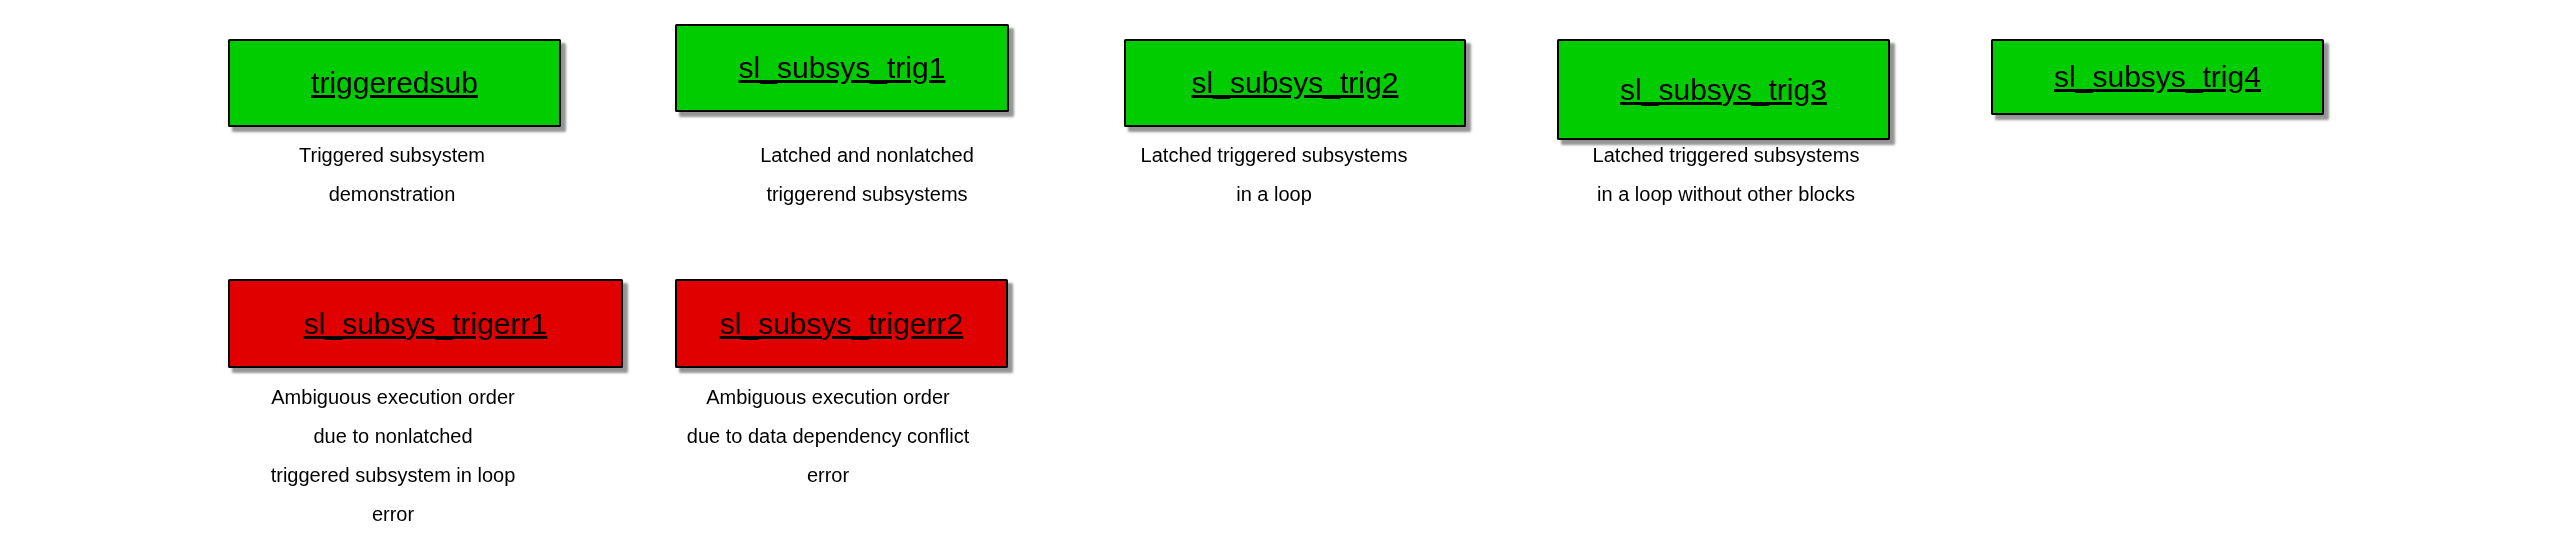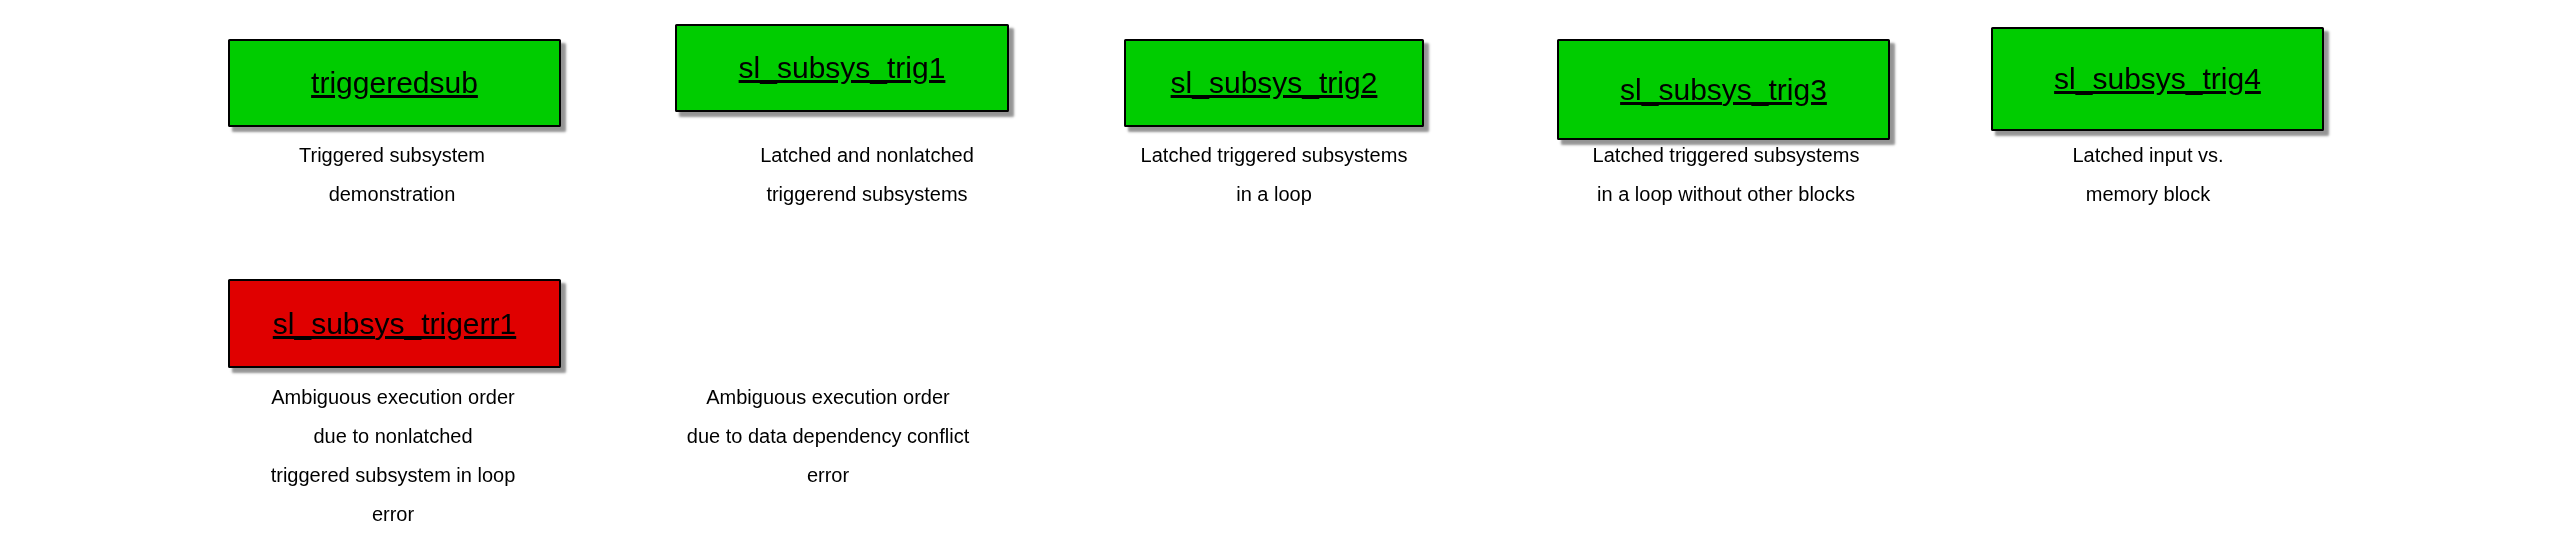--- a/index.html
+++ b/index.html
@@ -54,44 +54,45 @@
   </div>
   <div class="caption" style="left:392px; top:136px">Triggered subsystem
 demonstration</div>
 
   <div class="block ok" style="left:675px; top:24px; width:334px; height:88px">
     <span class="block-label">sl_subsys_trig1</span>
   </div>
   <div class="caption" style="left:867px; top:136px">Latched and nonlatched
 triggerend subsystems</div>
 
-  <div class="block ok" style="left:1124px; top:39px; width:300px; height:88px">
+  <div class="block ok" style="left:1124px; top:39px; width:342px; height:88px">
     <span class="block-label">sl_subsys_trig2</span>
   </div>
   <div class="caption" style="left:1274px; top:136px">Latched triggered subsystems
 in a loop</div>
 
   <div class="block ok" style="left:1557px; top:39px; width:333px; height:101px">
     <span class="block-label">sl_subsys_trig3</span>
   </div>
   <div class="caption" style="left:1726px; top:136px">Latched triggered subsystems
 in a loop without other blocks</div>
 
-  <div class="block ok" style="left:1991px; top:27px; width:333px; height:104px">
+  <div class="block ok" style="left:1991px; top:39px; width:333px; height:76px">
     <span class="block-label">sl_subsys_trig4</span>
   </div>
-  <div class="caption" style="left:2148px; top:136px">Latched input vs.
-memory block</div>
 
-  <div class="block error" style="left:228px; top:279px; width:333px; height:89px">
+  <div class="block error" style="left:228px; top:279px; width:395px; height:89px">
     <span class="block-label">sl_subsys_trigerr1</span>
   </div>
   <div class="caption" style="left:393px; top:378px">Ambiguous execution order
 due to nonlatched
 triggered subsystem in loop
 error</div>
 
+  <div class="block error" style="left:675px; top:279px; width:333px; height:89px">
+    <span class="block-label">sl_subsys_trigerr2</span>
+  </div>
   <div class="caption" style="left:828px; top:378px">Ambiguous execution order
 due to data dependency conflict
 error</div>
 
 </div>
 
 
 </body></html>

